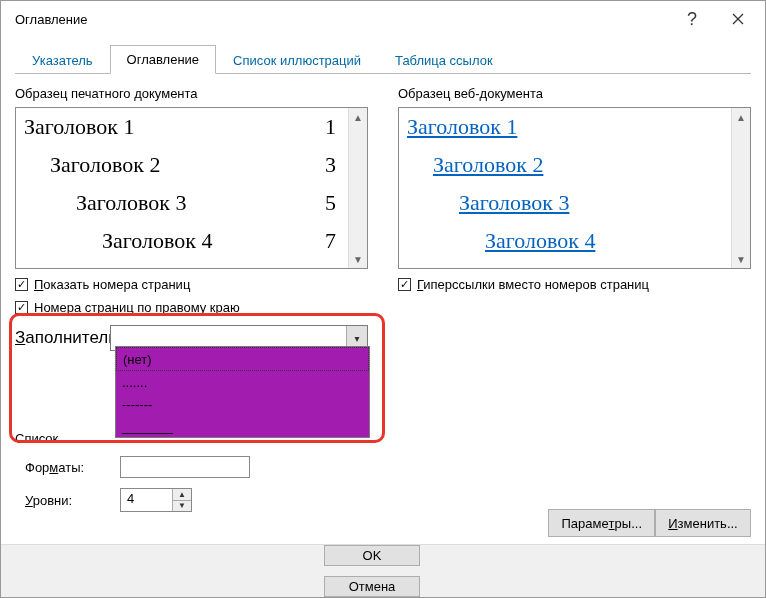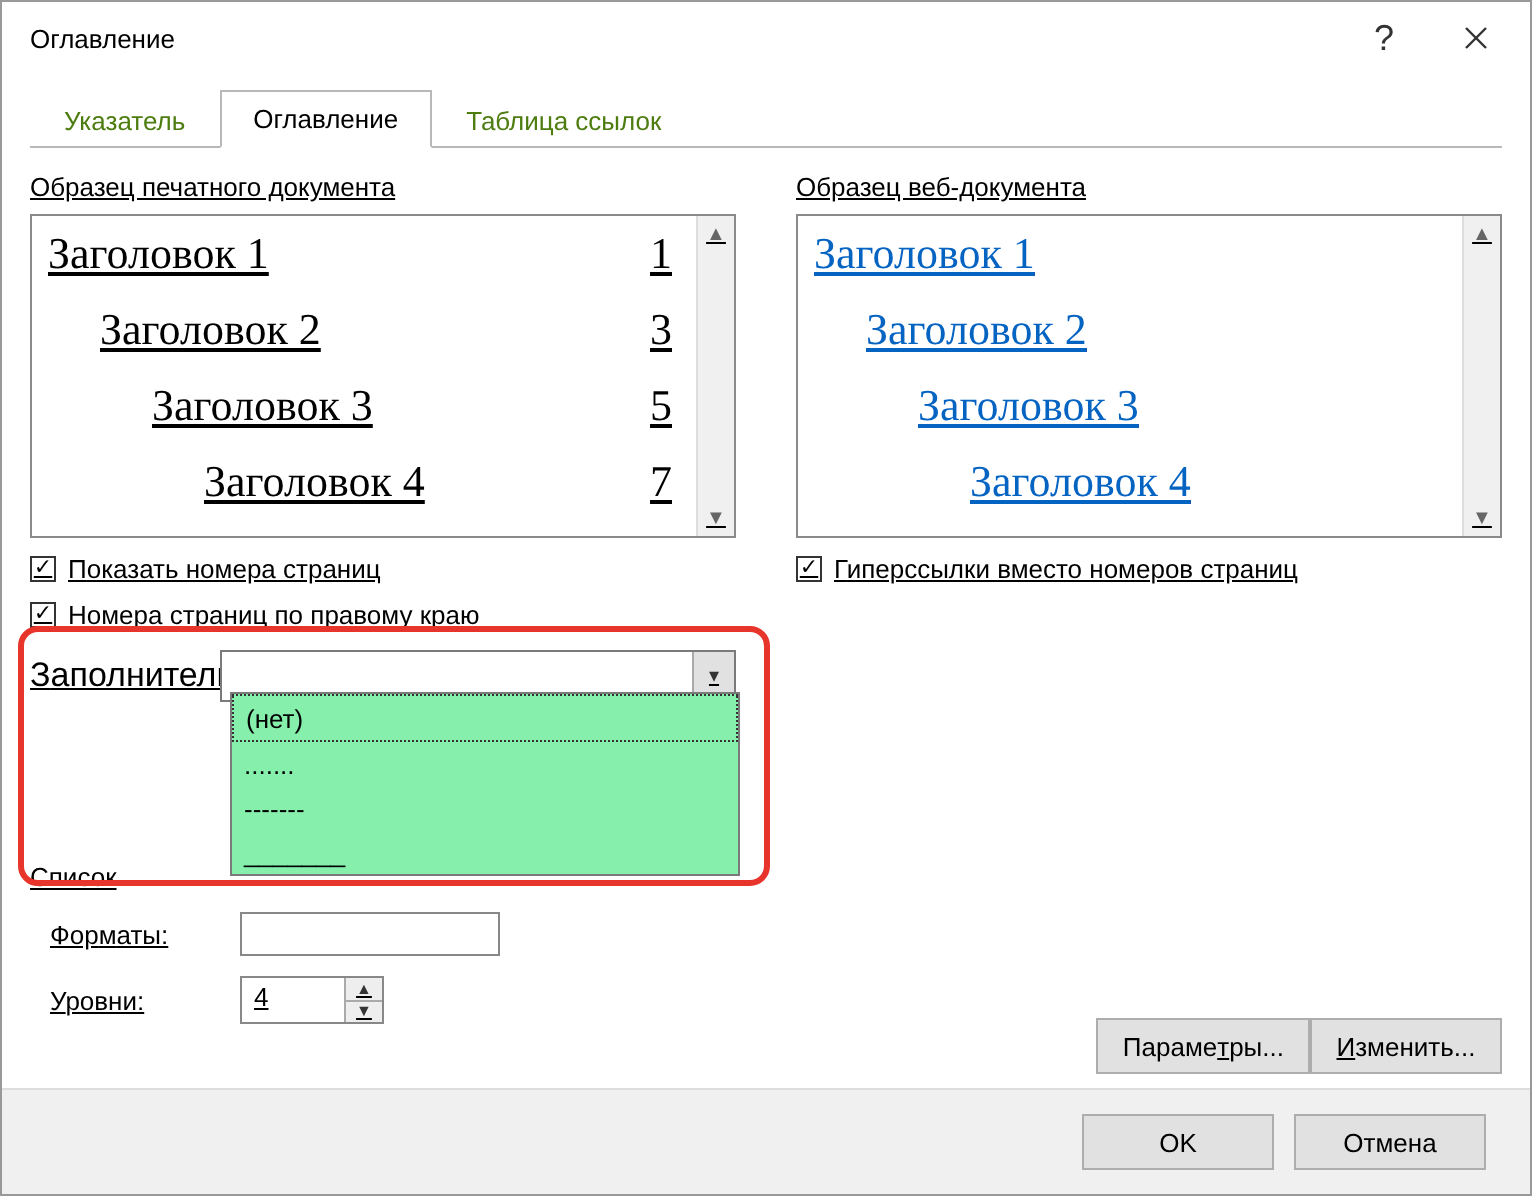--- a/index.html
+++ b/index.html
@@ -53,21 +53,21 @@
 
   
   .tabs {
     display: flex;
     align-items: flex-end;
     height: 28px;
     border-bottom: 1px solid #b8b8b8;
   }
   .tab {
     padding: 6px 16px 6px;
-    color: #4d7c0f;
+    color: #0369a1;
     border: 1px solid transparent;
     border-bottom: none;
     position: relative;
     top: 1px;
     background: transparent;
     font-size: 13px;
   }
   .tab.active {
     color: #000;
     border: 1px solid #b8b8b8;
@@ -76,21 +76,20 @@
   }
 
   .body {
     padding-top: 12px;
     display: flex;
     gap: 30px;
   }
   .col {
     flex: 1;
     min-width: 0;
-    text-decoration: underline;
   }
   .sec-label {
     font-size: 13px;
     margin-bottom: 6px;
   }
 
   
   .preview-wrap {
     display: flex;
     border: 1px solid #8a8a8a;
@@ -191,21 +190,21 @@
   }
   .fill-highlight {
     position: absolute;
     border: 3px solid #E7352C;
     border-radius: 10px;
     pointer-events: none;
   }
   .fill-popup {
     position: absolute;
     border: 1px solid #7a7a7a;
-    background: #86efac;
+    background: #a21caf;
     box-sizing: border-box;
   }
   .fill-popup .opt {
     padding: 2px 6px;
     font-size: 13px;
     height: 18px;
     display:flex;
     align-items:center;
   }
   .fill-popup .opt.sel {
@@ -281,20 +280,21 @@
     right: 0;
     bottom: 0;
     height: 52px;
     border-top: 1px solid #ddd;
     background: #f0f0f0;
     display: flex;
     align-items: center;
     justify-content: flex-end;
     padding-right: 22px;
     gap: 10px;
+    flex-direction: column;
   }
 </style>
 </head>
 <body>
 
 <div class="window">
 
   <div class="titlebar">
     <div class="title">Оглавление</div>
     <div class="tbtn help">?</div>
@@ -304,20 +304,21 @@
           <line x1="11" y1="1" x2="1" y2="11" stroke="#333" stroke-width="1.2"></line>
         </svg>
     </div>
   </div>
 
   <div class="content">
 
     <div class="tabs">
       <div class="tab">Указатель</div>
       <div class="tab active">Оглавление</div>
+      <div class="tab">Список иллюстраций</div>
       <div class="tab">Таблица ссылок</div>
     </div>
 
     <div class="body">
 
       <div class="col" style="position:relative;">
         <div class="sec-label">Образец печатного документа</div>
         <div class="preview-wrap">
           <div class="preview">
             <div class="row">

